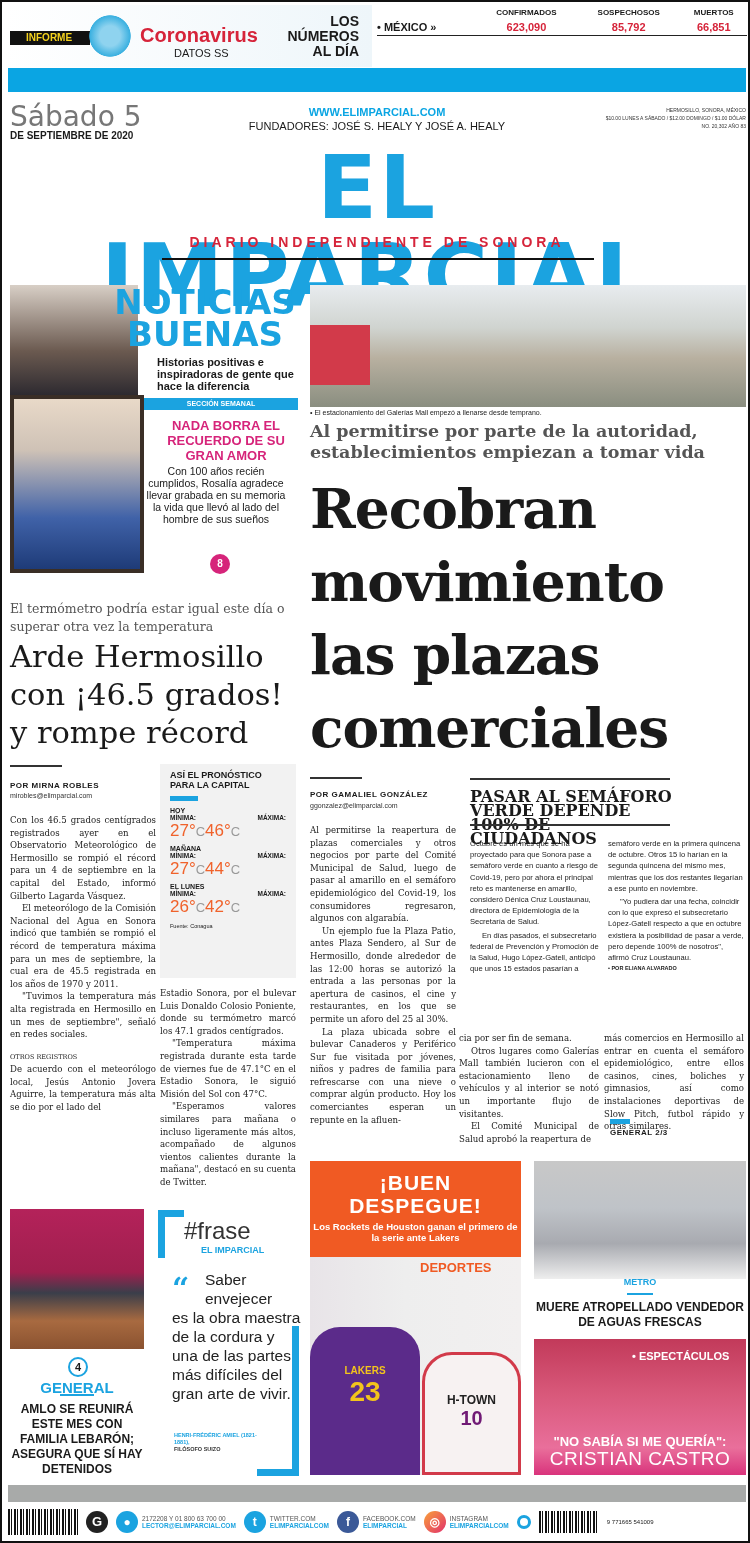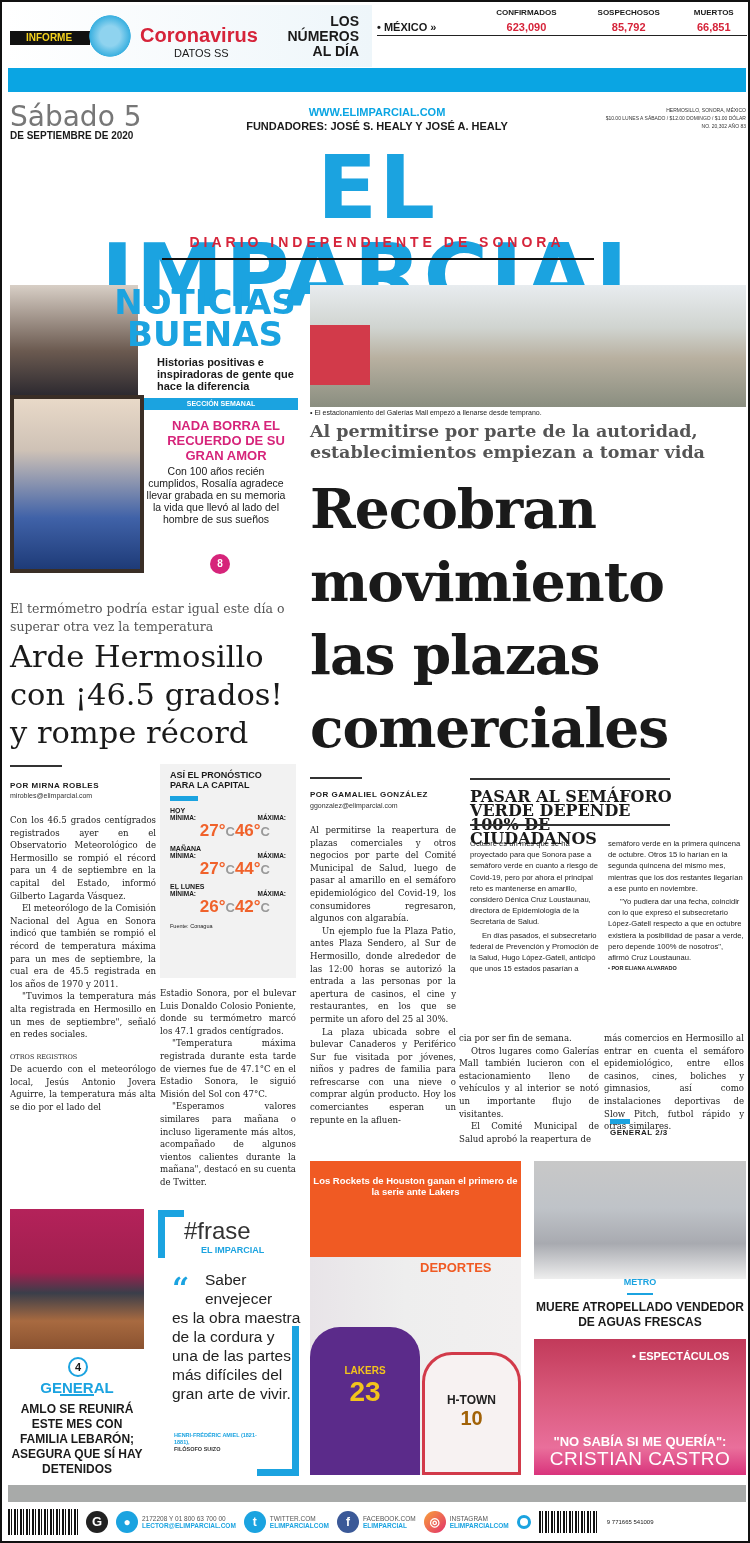--- a/index.html
+++ b/index.html
@@ -15,21 +15,21 @@
   .stats table { width: 100%; border-collapse: collapse; }
   .stats th { font-size: 8px; font-weight: bold; text-align: center; padding-bottom: 2px; }
   .stats td { padding: 2px 0; border-bottom: 1.5px solid #222; font-size: 11px; }
   .stats td.loc { font-weight: bold; }
   .stats td.num { color: #d6243a; text-align: center; font-weight: bold; }
   .blue-band { left: 6px; top: 66px; width: 738px; height: 24px; background: #0aa5e3; }
   
   .date-big { left: 8px; top: 98px; font-size: 28px; color: #777; font-family: "DejaVu Sans", sans-serif; }
   .date-small { left: 8px; top: 128px; font-size: 10px; font-weight: bold; }
   .url { left: 255px; top: 104px; width: 240px; text-align: center; color: #0aa5e3; font-weight: bold; font-size: 11px; }
-  .founders { left: 240px; top: 118px; width: 270px; text-align: center; font-size: 11px; font-weight: bold; }
+  .founders { left: 240px; top: 118px; width: 270px; text-align: center; font-size: 11px; }
   .edition { left: 560px; top: 104px; width: 184px; text-align: right; font-size: 5px; line-height: 8px; color: #333; }
   .logo { left: 30px; top: 142px; width: 690px; text-align: center; color: #1ba3e0; font-weight: bold; font-size: 88px; letter-spacing: 2px; line-height: 88px; font-family: "DejaVu Sans", sans-serif; }
   .tagline { left: 0; top: 232px; width: 750px; text-align: center; color: #d6243a; font-weight: bold; font-size: 14px; letter-spacing: 4px; }
   .tag-rule { left: 160px; top: 256px; width: 432px; height: 2px; background: #111; }
   
   .photo { background: #bbb; }
   .bn-photo1 { left: 8px; top: 283px; width: 128px; height: 110px; background: linear-gradient(180deg,#d8cfc6,#6b5a50 60%,#2d2a30); }
   .bn-photo2 { left: 8px; top: 393px; width: 134px; height: 178px; background: linear-gradient(180deg,#e8d9c8 0%,#cfc2b6 30%,#4062a8 70%,#1e3b78); border: 4px solid #3a2e26; }
   .bn-title { left: 108px; top: 284px; width: 190px; text-align: center; color: #1ba3e0; font-weight: bold; font-size: 34px; line-height: 32px; font-family: "DejaVu Sans", sans-serif; }
   .bn-desc { left: 155px; top: 354px; width: 140px; font-size: 11px; line-height: 12px; font-weight: bold; }
@@ -50,21 +50,21 @@
   .byline { font-size: 8px; font-weight: bold; letter-spacing: 0.5px; }
   .email { font-size: 7px; color: #333; }
   .body-text { font-family: "DejaVu Serif", serif; font-size: 8.6px; line-height: 12.6px; text-align: justify; color: #222; }
   .body-text p { text-indent: 12px; }
   .body-text p.first { text-indent: 0; }
   .forecast { left: 158px; top: 762px; width: 136px; height: 214px; background: #f2f2f2; padding: 6px 10px; }
   .fc-title { font-size: 9px; font-weight: bold; line-height: 10px; }
   .fc-bar { width: 28px; height: 5px; background: #1ba3e0; margin: 6px 0 6px; }
   .fc-day { font-size: 7px; font-weight: bold; margin-top: 4px; }
   .fc-row { display: flex; justify-content: space-between; font-size: 6.5px; font-weight: bold; }
-  .fc-vals { display: flex; justify-content: flex-end; font-size: 17px; font-weight: bold; color: #f0622b; line-height: 19px; }
+  .fc-vals { display: flex; justify-content: flex-start; font-size: 17px; font-weight: normal; color: #f0622b; line-height: 19px; }
   .fc-vals span small { color: #999; font-size: 13px; }
   .fc-src { font-size: 5.5px; margin-top: 6px; }
   
   .amlo-photo { left: 8px; top: 1207px; width: 134px; height: 140px; background: linear-gradient(180deg,#b4225a 0%,#a01f4e 45%,#3a3e4a 60%,#a86a40 80%,#8a5230); }
   .amlo-num { left: 66px; top: 1355px; width: 20px; height: 20px; border: 2px solid #1ba3e0; border-radius: 50%; text-align: center; font-size: 11px; font-weight: bold; line-height: 16px; }
   .amlo-sec { left: 8px; top: 1377px; width: 134px; text-align: center; color: #1ba3e0; font-weight: bold; font-size: 15px; }
   .amlo-rule { left: 58px; top: 1392px; width: 34px; height: 2px; background: #1ba3e0; }
   .amlo-head { left: 8px; top: 1400px; width: 134px; text-align: center; font-weight: bold; font-size: 12px; line-height: 15px; }
   
   .frase-tl { left: 156px; top: 1208px; width: 26px; height: 48px; border-left: 7px solid #1ba3e0; border-top: 7px solid #1ba3e0; }
@@ -76,21 +76,21 @@
   .frase-text .indent { padding-left: 33px; display:block; }
   .frase-author { left: 172px; top: 1430px; width: 90px; font-size: 5.5px; color: #1ba3e0; font-weight: bold; line-height: 7px; }
   .frase-author span { color: #333; display:block; }
   
   .dep-box { left: 308px; top: 1159px; width: 211px; height: 96px; background: #f05a23; color: #fff; text-align: center; padding-top: 10px; }
   .dep-title { font-size: 21px; font-weight: bold; line-height: 23px; letter-spacing: 1px; }
   .dep-sub { font-size: 9.5px; font-weight: bold; line-height: 11px; margin-top: 4px; }
   .dep-photo { left: 308px; top: 1255px; width: 211px; height: 218px; background: linear-gradient(90deg,#e8e4e8 0%,#eee 45%,#f2f0f0 100%); overflow: hidden; }
   .dep-photo .lakers { position:absolute; left:0; top:70px; width:110px; height:148px; background:#5b2b8a; border-radius: 30px 30px 0 0; color:#f3c41c; font-weight:bold; text-align:center; font-size:28px; padding-top:38px; }
   .dep-photo .htown { position:absolute; left:112px; top:95px; width:99px; height:123px; background:#f7f2f2; border: 3px solid #d23a4a; border-radius: 30px 30px 0 0; color:#222; font-weight:bold; text-align:center; font-size:12px; padding-top:38px; }
-  .dep-photo .htown b { display:block; color:#a16207; font-size:20px; }
+  .dep-photo .htown b { display:block; color:#701a75; font-size:20px; }
   .dep-label { left: 418px; top: 1258px; color: #f05a23; font-weight: bold; font-size: 13px; }
   
   .metro-photo { left: 532px; top: 1159px; width: 212px; height: 118px; background: linear-gradient(180deg,#c8c8c8 0%,#bfc3c8 40%,#a8aab0 70%,#eee 100%); }
   .metro-sec { left: 532px; top: 1275px; width: 212px; text-align: center; color: #1ba3e0; font-weight: bold; font-size: 9px; }
   .metro-rule { left: 625px; top: 1291px; width: 26px; height: 2px; background: #1ba3e0; }
   .metro-head { left: 530px; top: 1298px; width: 216px; text-align: center; font-weight: bold; font-size: 12px; line-height: 15px; }
   .esp-photo { left: 532px; top: 1337px; width: 212px; height: 136px; background: linear-gradient(180deg,#c23a5a 0%,#d8587a 40%,#e96f9b 80%,#d9337c); overflow:hidden; }
   .esp-label { left: 630px; top: 1348px; color: #fff; font-weight: bold; font-size: 11px; }
   .esp-quote { left: 532px; top: 1432px; width: 212px; text-align: center; color: #fff; font-weight: bold; font-size: 13px; }
   .esp-name { left: 532px; top: 1446px; width: 212px; text-align: center; color: #fff; font-size: 19px; letter-spacing: 0.5px; }
@@ -269,20 +269,21 @@
   <span class="indent">Saber</span>
   <span class="indent">envejecer</span>
   <span>es la obra maestra de la cordura y una de las partes más difíciles del gran arte de vivir.</span>
 </div>
 <div class="abs frase-author">
   <div>HENRI-FRÉDÉRIC AMIEL (1821-1881),</div>
   <span>FILÓSOFO SUIZO</span>
 </div>
 
 <div class="abs dep-box">
+  <div class="dep-title">¡BUEN DESPEGUE!</div>
   <div class="dep-sub">Los Rockets de Houston ganan el primero de la serie ante Lakers</div>
 </div>
 <div class="abs dep-photo photo">
   <div class="lakers">
       <div style="font-size:10px;">LAKERS</div>
       <div>23</div>
     </div>
   <div class="htown">
       <div>H-TOWN</div>
       <b>10</b>

